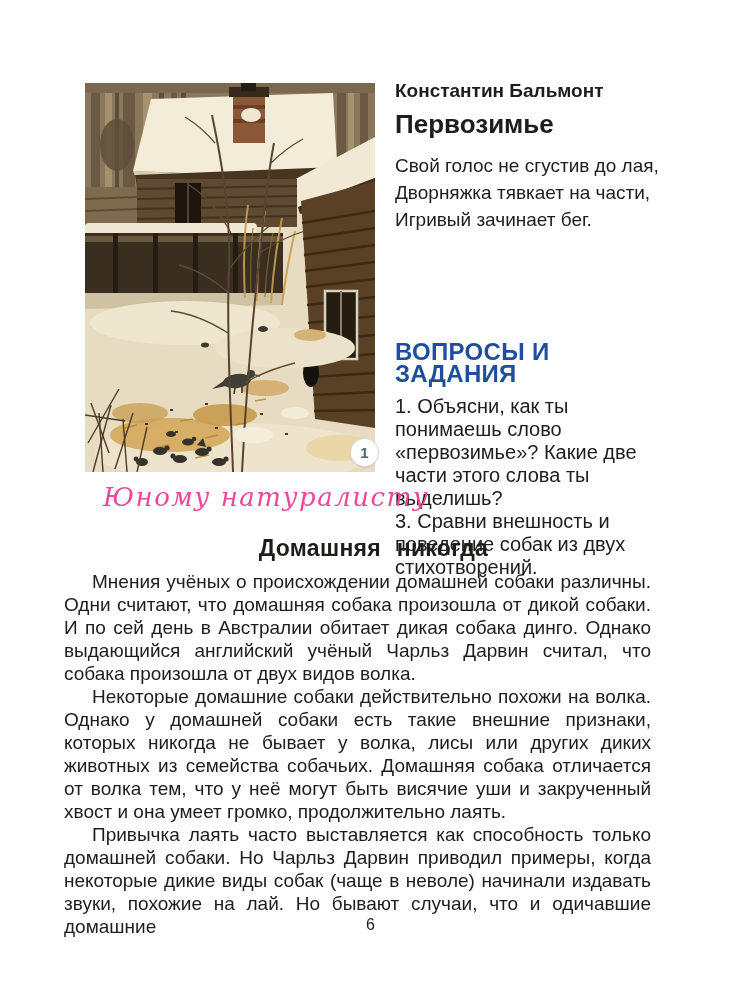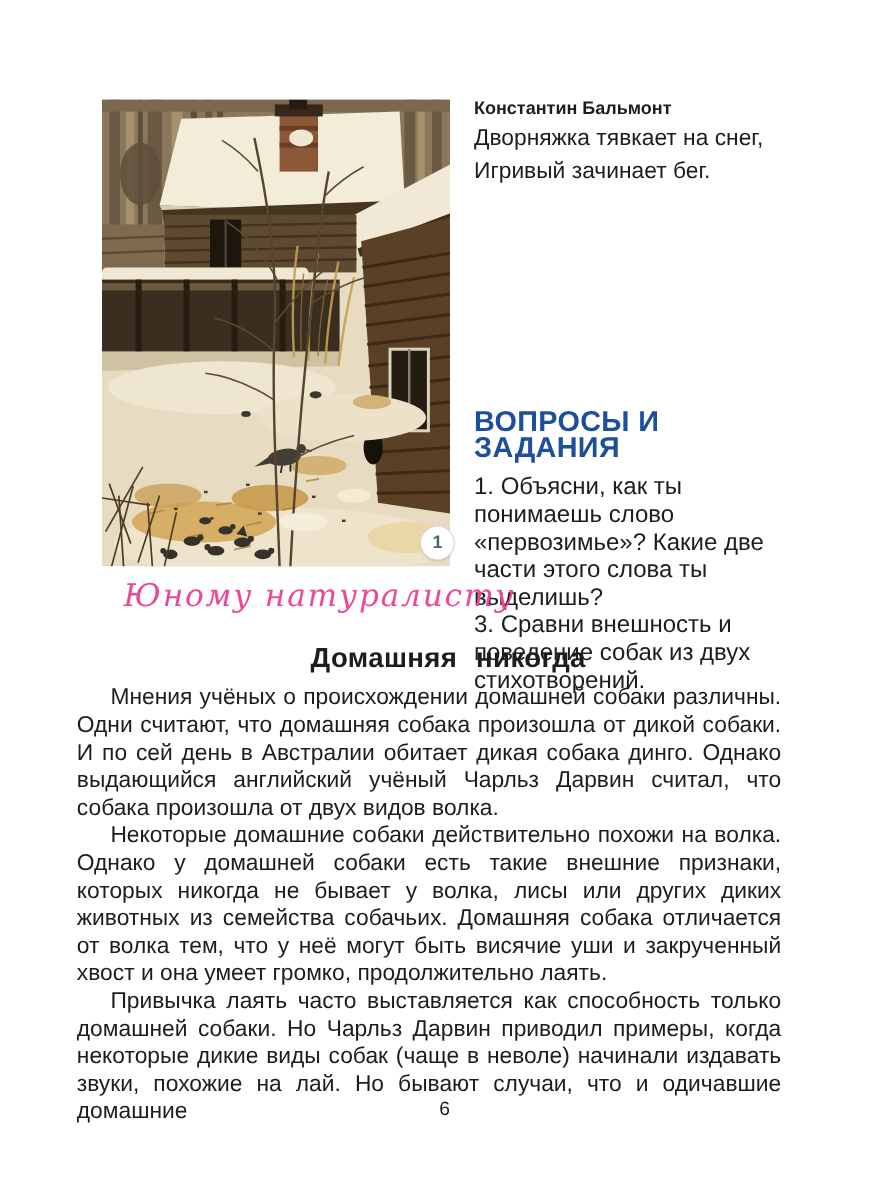--- a/index.html
+++ b/index.html
@@ -19,21 +19,21 @@
   .figure-badge{
     position:absolute;left:266px;top:356px;width:27px;height:27px;
     background:#ffffff;border-radius:50%;
     box-shadow:0 0 0 1px #d9d9d9, 0 1px 2px rgba(0,0,0,.25);
     display:flex;align-items:center;justify-content:center;
     font-size:15px;font-weight:bold;color:#46696b;
   }
 
   
   .poem-block{position:absolute;left:395px;top:80px;width:280px;}
-  .poem-author{font-size:15px;font-weight:bold;line-height:22px;}
+  .poem-author{font-size:19px;font-weight:bold;line-height:22px;}
   .poem-title{font-size:26px;font-weight:bold;margin:7px 0 13px 0;line-height:30px;}
   .poem-line{font-size:19px;line-height:27px;}
 
   
   .questions{position:absolute;left:395px;top:341px;width:282px;}
   .q-heading{
     font-size:24px;font-weight:bold;color:#1e4f9c;
     margin:0 0 10px 0;letter-spacing:.3px;line-height:22px;
   }
   .q-item{font-size:20px;line-height:23px;margin:0;}
@@ -257,21 +257,23 @@
       </g>
 
       <ellipse cx="168" cy="352" rx="20" ry="8" fill="#f4edda"></ellipse>
       <ellipse cx="210" cy="330" rx="14" ry="6" fill="#f2ebd6"></ellipse>
     </svg>
     <div class="figure-badge">1</div>
   </figure>
 
   <section class="poem-block">
     <div class="poem-author">Константин Бальмонт</div>
-    <div class="poem-line">Дворняжка тявкает на снег,</div>
+    <h2 class="poem-title">Первозимье</h2>
+    <div class="poem-line">Свой голос не сгустив до лая,</div>
+    <div class="poem-line">Дворняжка тявкает на части,</div>
     <div class="poem-line">Игривый зачинает бег.</div>
   </section>
 
   <section class="questions">
     <h3 class="q-heading">ВОПРОСЫ И ЗАДАНИЯ</h3>
     <p class="q-item">1. Объясни, как ты понимаешь слово «первозимье»? Какие две части этого слова ты выделишь?</p>
     <p class="q-item">3. Сравни внешность и поведение собак из двух стихотворений.</p>
   </section>
 
   <div class="rubric">Юному натуралисту</div>

